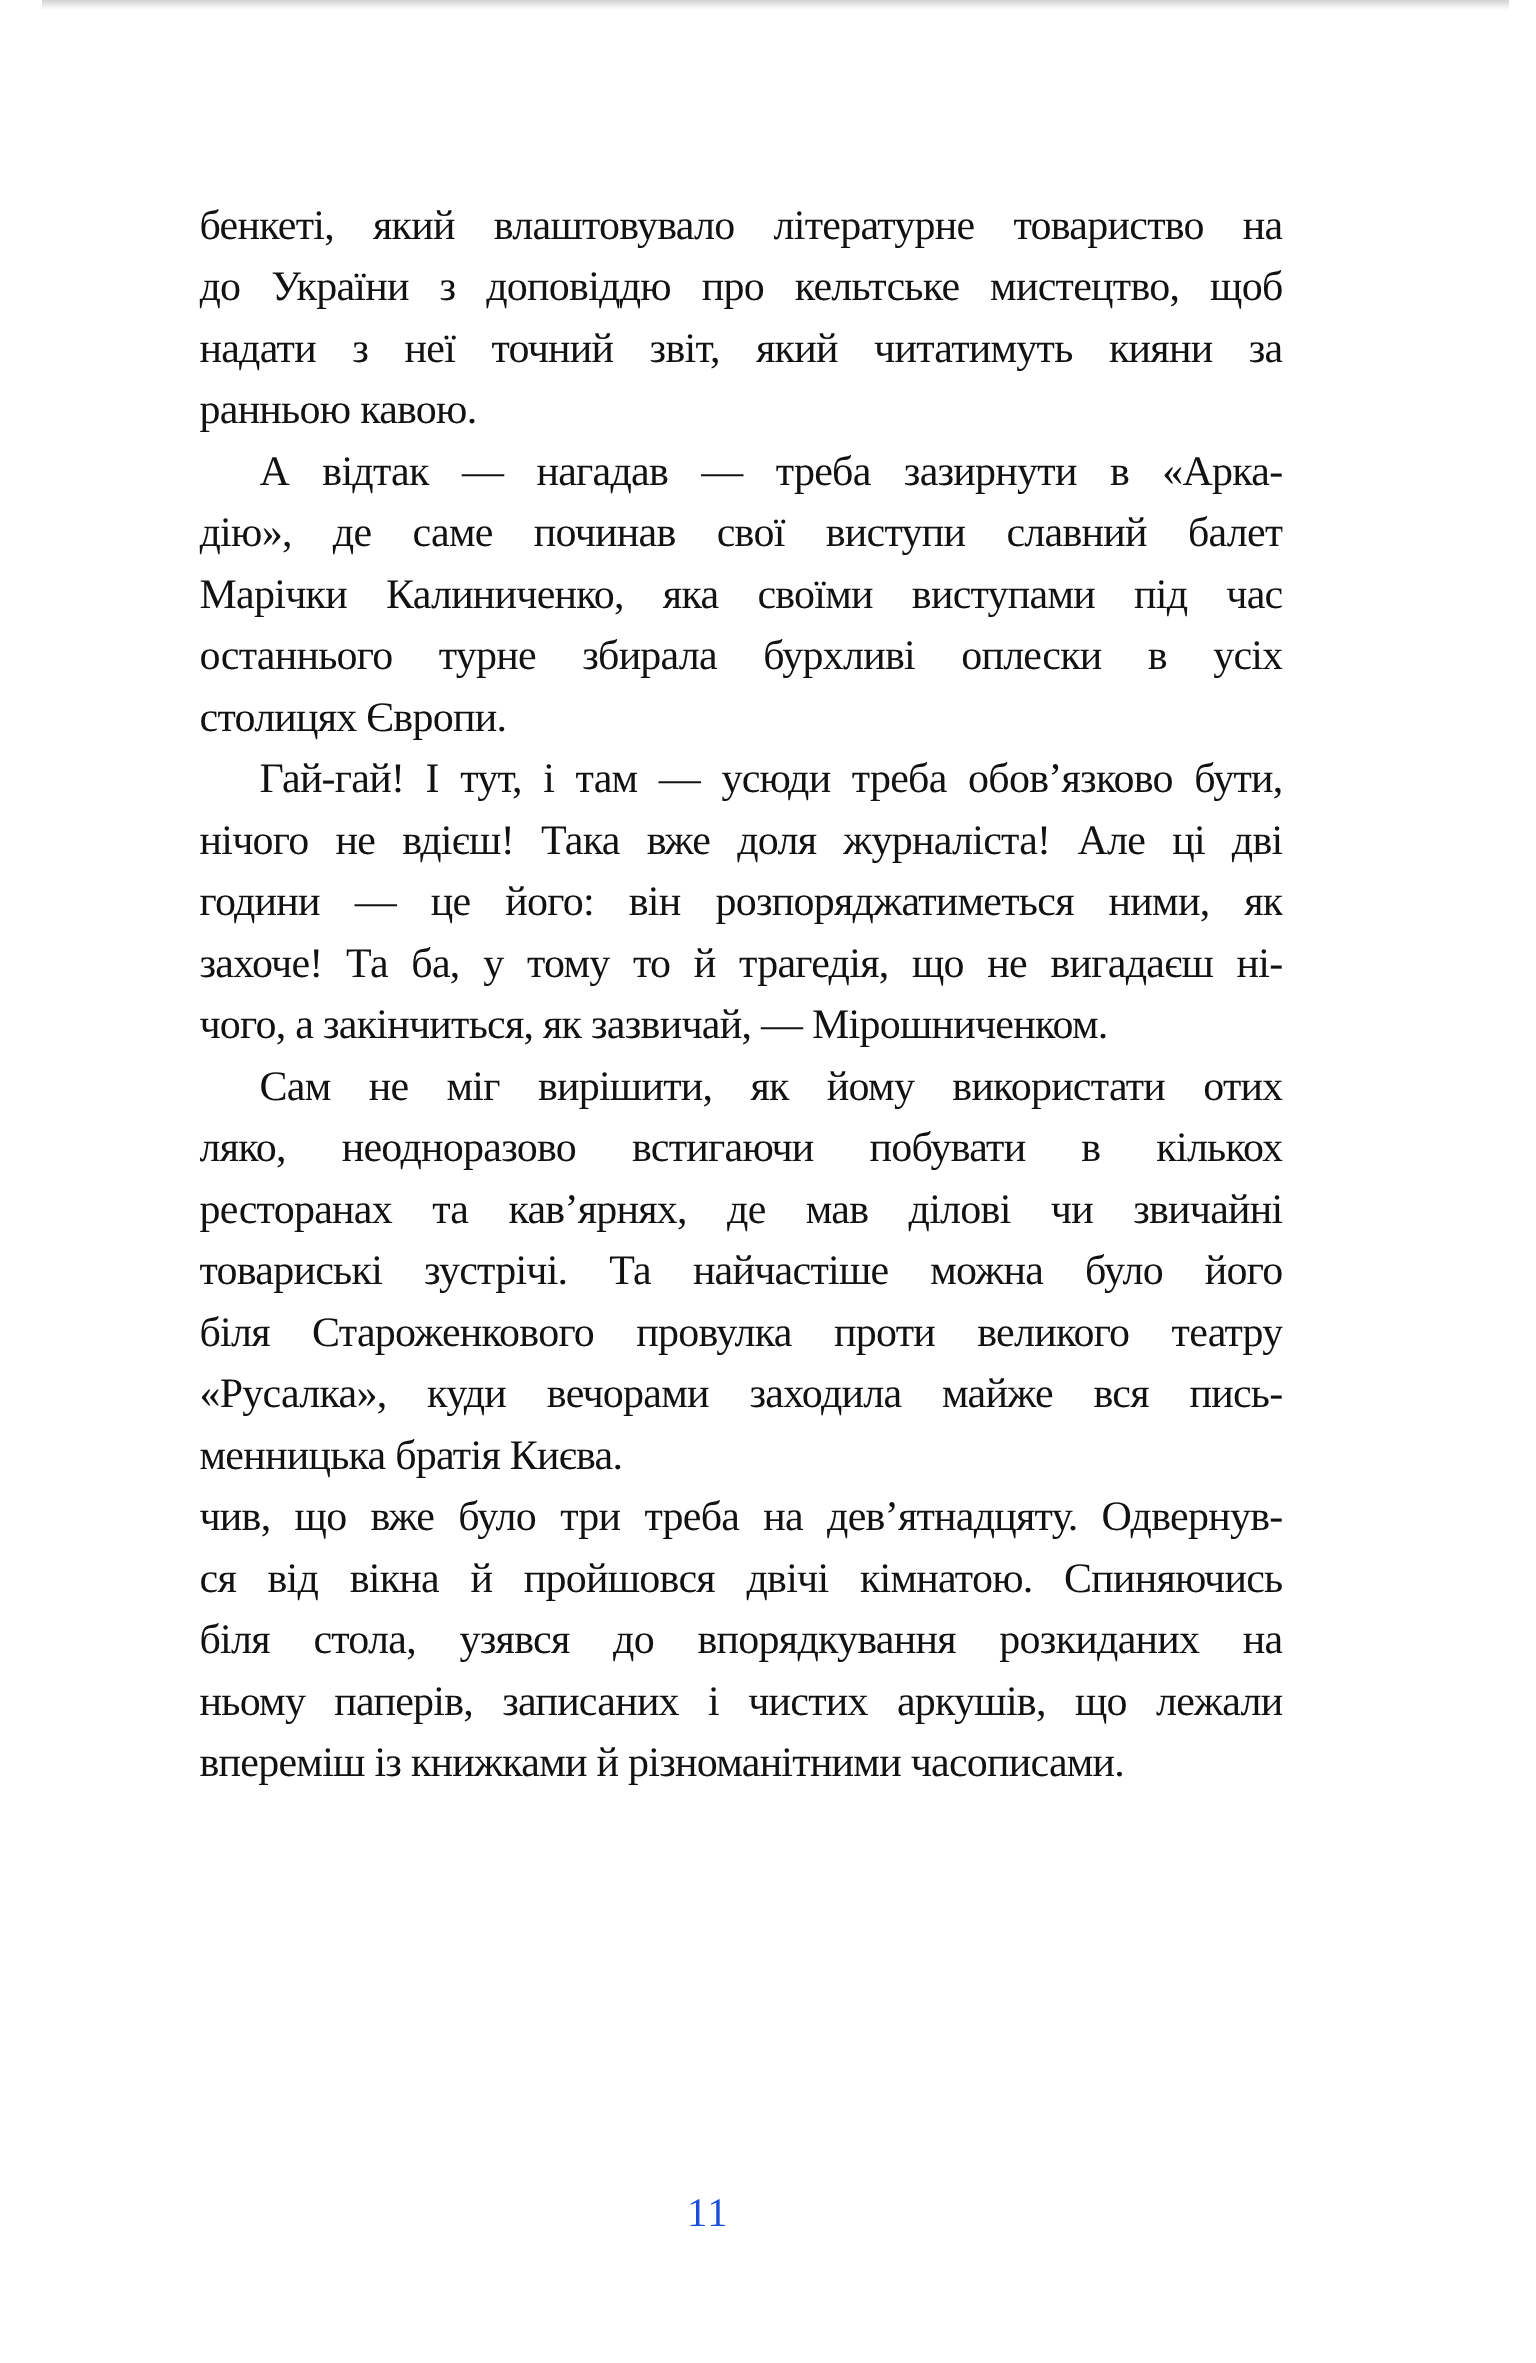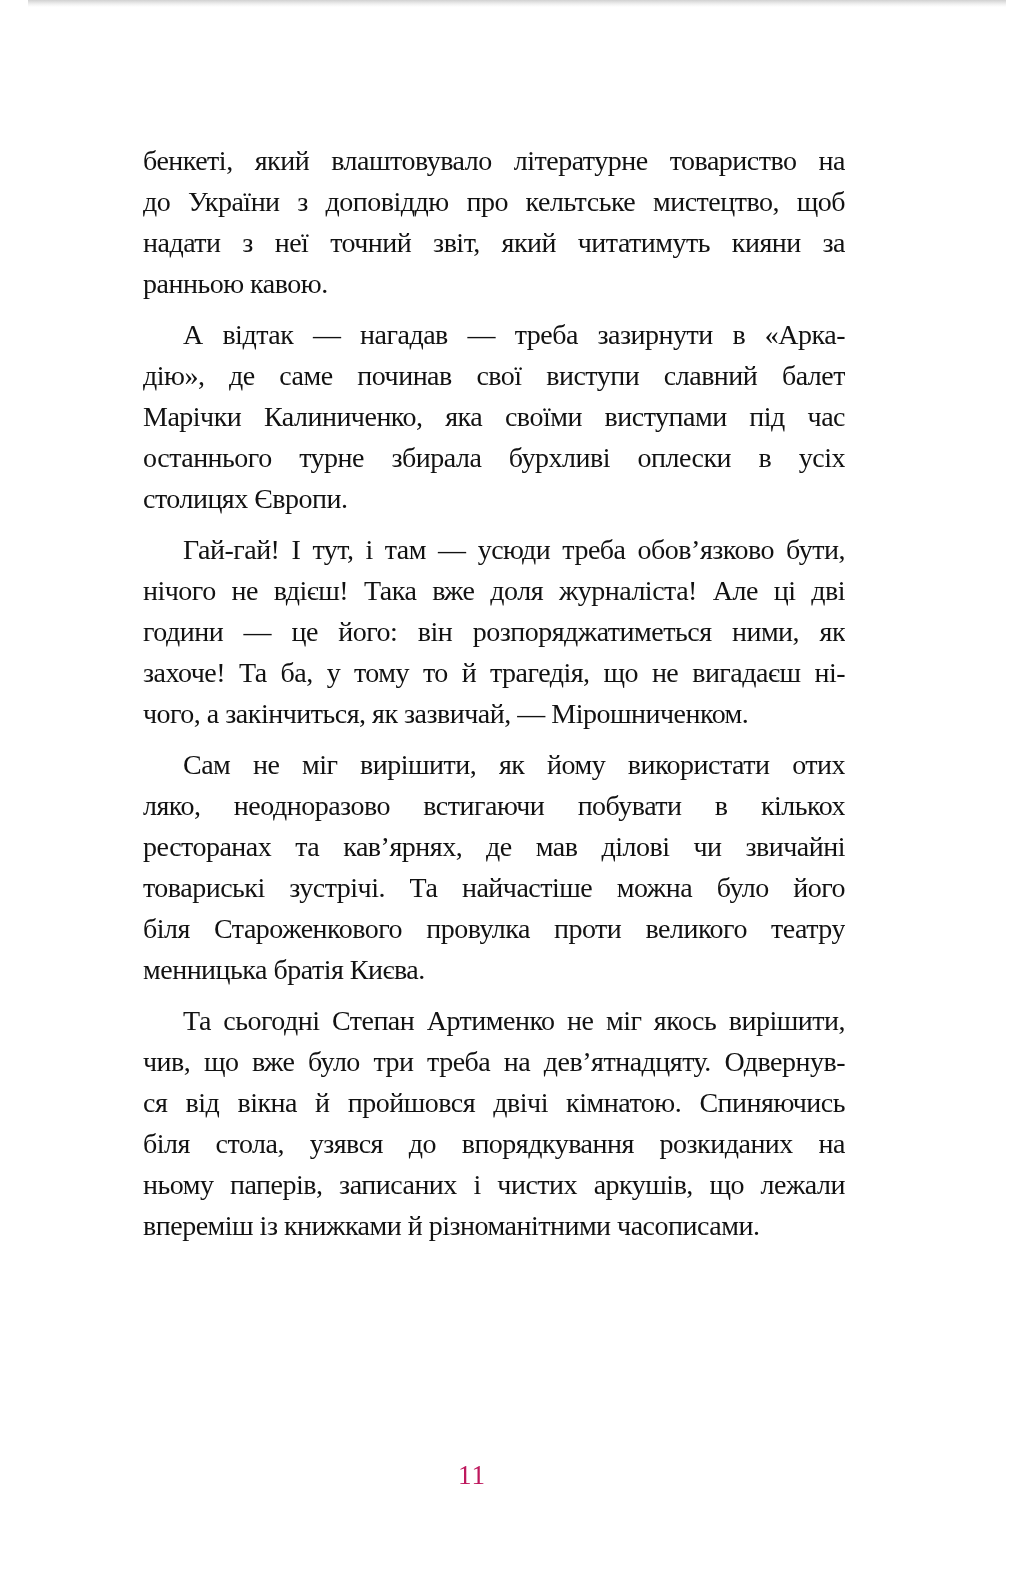--- a/index.html
+++ b/index.html
@@ -25,21 +25,21 @@
   }
   .page-text {
     position: absolute;
     left: 133px;
     top: 130px;
     width: 722px;
     font-size: 28px;
     letter-spacing: -0.5px;
   }
   .para {
-    margin: 10px;
+    margin: 0;
     padding: 0;
   }
   .ln {
     height: 41px;
     line-height: 41px;
     text-align: justify;
     text-align-last: justify;
     overflow: hidden;
   }
   .ln.ind {
@@ -49,21 +49,21 @@
     text-align-last: left;
   }
   .folio {
     position: absolute;
     left: 133px;
     top: 1460px;
     width: 678px;
     text-align: center;
     font-size: 27px;
     letter-spacing: 1px;
-    color: #be185d;
+    color: #1d4ed8;
   }
 </style>
 </head>
 <body>
 
 <div class="scan-artifact-top"></div>
 
 <div class="page-text">
 
   <div class="para">
@@ -88,25 +88,25 @@
     <div class="ln">захоче! Та ба, у тому то й трагедія, що не вигадаєш ні-</div>
     <div class="ln end">чого, а закінчиться, як зазвичай, — Мірошниченком.</div>
   </div>
 
   <div class="para">
     <div class="ln ind">Сам не міг вирішити, як йому використати отих</div>
     <div class="ln">ляко, неодноразово встигаючи побувати в кількох</div>
     <div class="ln">ресторанах та кав’ярнях, де мав ділові чи звичайні</div>
     <div class="ln">товариські зустрічі. Та найчастіше можна було його</div>
     <div class="ln">біля Староженкового провулка проти великого театру</div>
+    <div class="ln">«Русалка», куди вечорами заходила майже вся пись-</div>
     <div class="ln end">менницька братія Києва.</div>
   </div>
 
   <div class="para">
-    <div class="ln ind">Та сьогодні Степан Артименко не міг якось вирішити,</div>
     <div class="ln">чив, що вже було три треба на дев’ятнадцяту. Одвернув-</div>
     <div class="ln">ся від вікна й пройшовся двічі кімнатою. Спиняючись</div>
     <div class="ln">біля стола, узявся до впорядкування розкиданих на</div>
     <div class="ln">ньому паперів, записаних і чистих аркушів, що лежали</div>
     <div class="ln end">впереміш із книжками й різноманітними часописами.</div>
   </div>
 
 </div>
 
 <div class="folio">11</div>

